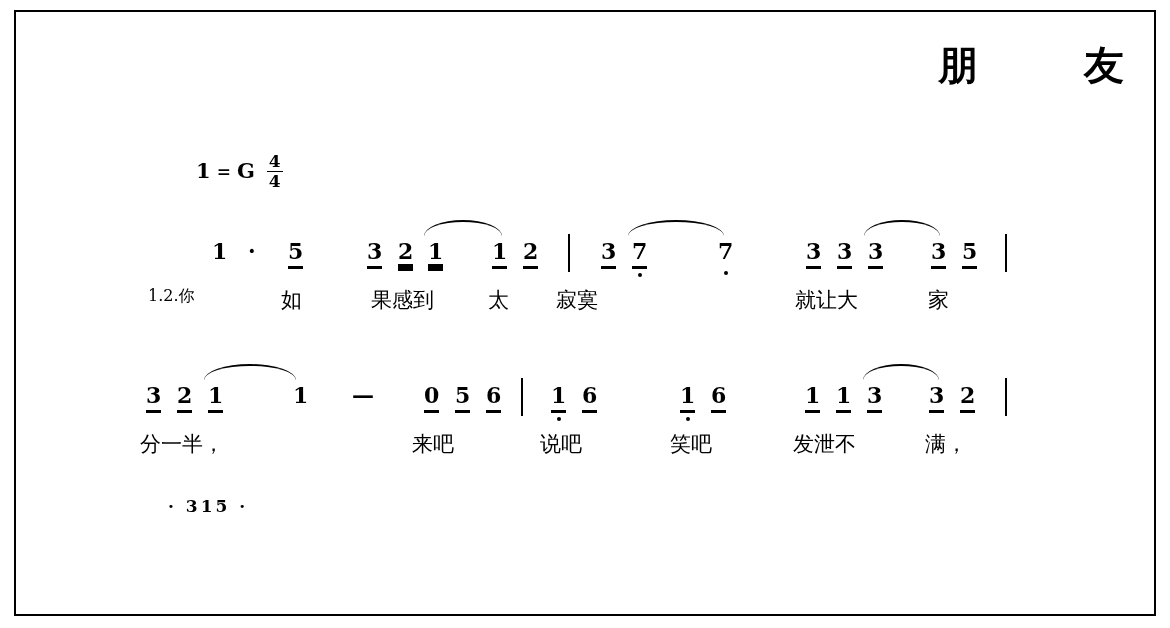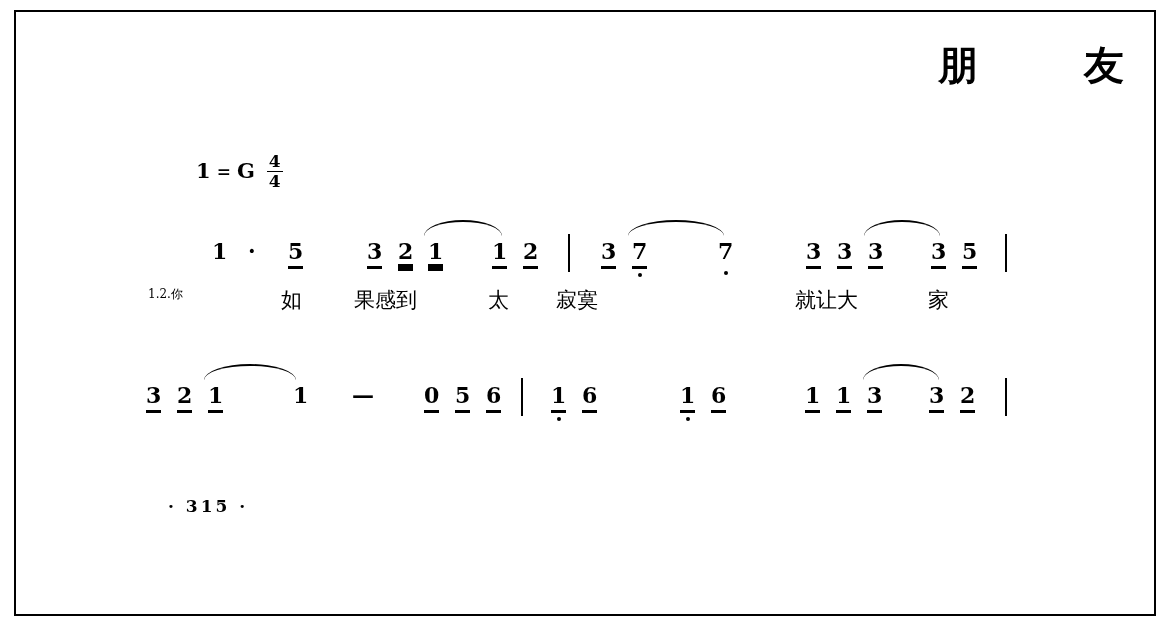--- a/index.html
+++ b/index.html
@@ -133,21 +133,21 @@
     height: 14px;
     border-left: 0; border-right: 0; border-bottom: 0;
   }
   .lyric {
     position: absolute;
     font-family: "DejaVu Sans", sans-serif;
     font-size: 21px;
     color: #000;
     white-space: nowrap;
   }
-  .lyric.prefix { font-family: "DejaVu Serif", serif; font-size: 12px; }
+  .lyric.prefix { font-family: "DejaVu Serif", serif; font-size: 16px; }
 
   .pagenum {
     position: absolute;
     left: 168px;
     top: 496px;
     font-family: "DejaVu Serif", serif;
     font-size: 17px;
     font-weight: bold;
     letter-spacing: 3px;
     color: #000;
@@ -192,21 +192,21 @@
         <div class="note ul1" style="left: 837px; top: 6px;">3</div>
         <div class="note ul1" style="left: 868px; top: 6px;">3</div>
         <div class="note ul1" style="left: 931px; top: 6px;">3</div>
         <div class="note ul1" style="left: 962px; top: 6px;">5</div>
         <div class="barline" style="left: 568px;"></div>
         <div class="barline" style="left: 1005px;"></div>
       </div>
     <div class="lyr-row">
         <div class="lyric prefix" style="left: 148px; top: 0px;">1.2.你</div>
         <div class="lyric" style="left: 281px; top: 0px;">如</div>
-        <div class="lyric" style="left: 354px; top: 0px;">果感到</div>
+        <div class="lyric" style="left: 371px; top: 0px;">果感到</div>
         <div class="lyric" style="left: 488px; top: 0px;">太</div>
         <div class="lyric" style="left: 556px; top: 0px;">寂寞</div>
         <div class="lyric" style="left: 795px; top: 0px;">就让大</div>
         <div class="lyric" style="left: 928px; top: 0px;">家</div>
       </div>
   </div>
 
   <div class="system sys2">
     <div class="notes-row">
         <div class="slur" style="left: 204px; width: 92px; top: -12px;"></div>
@@ -224,16 +224,24 @@
         <div class="note ul1" style="left: 711px; top: 6px;">6</div>
         <div class="note ul1" style="left: 805px; top: 6px;">1</div>
         <div class="note ul1" style="left: 836px; top: 6px;">1</div>
         <div class="note ul1" style="left: 867px; top: 6px;">3</div>
         <div class="note ul1" style="left: 929px; top: 6px;">3</div>
         <div class="note ul1" style="left: 960px; top: 6px;">2</div>
         <div class="dash" style="left: 352px; top: 6px;">—</div>
         <div class="barline" style="left: 521px;"></div>
         <div class="barline" style="left: 1005px;"></div>
       </div>
+    <div class="lyr-row">
+        <div class="lyric" style="left: 140px; top: 0px;">分一半，</div>
+        <div class="lyric" style="left: 412px; top: 0px;">来吧</div>
+        <div class="lyric" style="left: 540px; top: 0px;">说吧</div>
+        <div class="lyric" style="left: 670px; top: 0px;">笑吧</div>
+        <div class="lyric" style="left: 793px; top: 0px;">发泄不</div>
+        <div class="lyric" style="left: 925px; top: 0px;">满，</div>
+      </div>
   </div>
 
   <div class="pagenum">·  315  ·</div>
 </div>
 
 </body></html>

